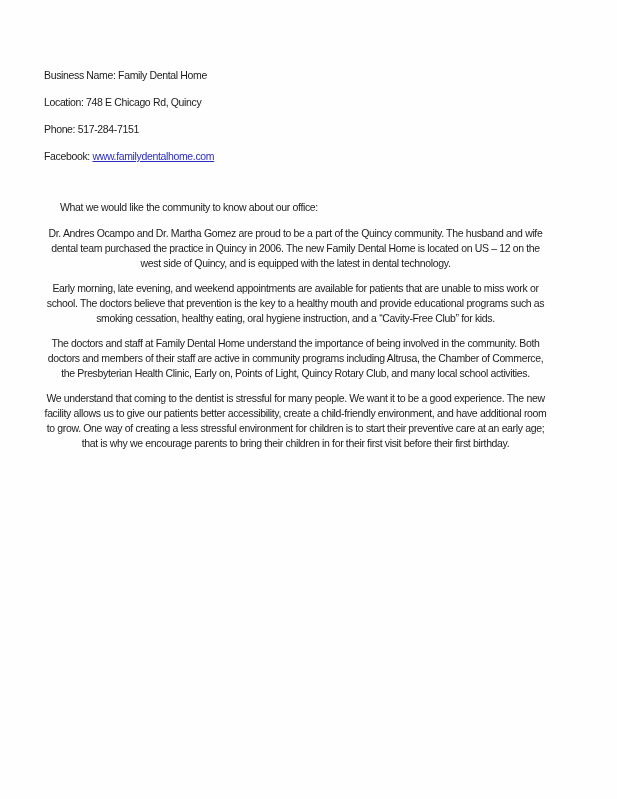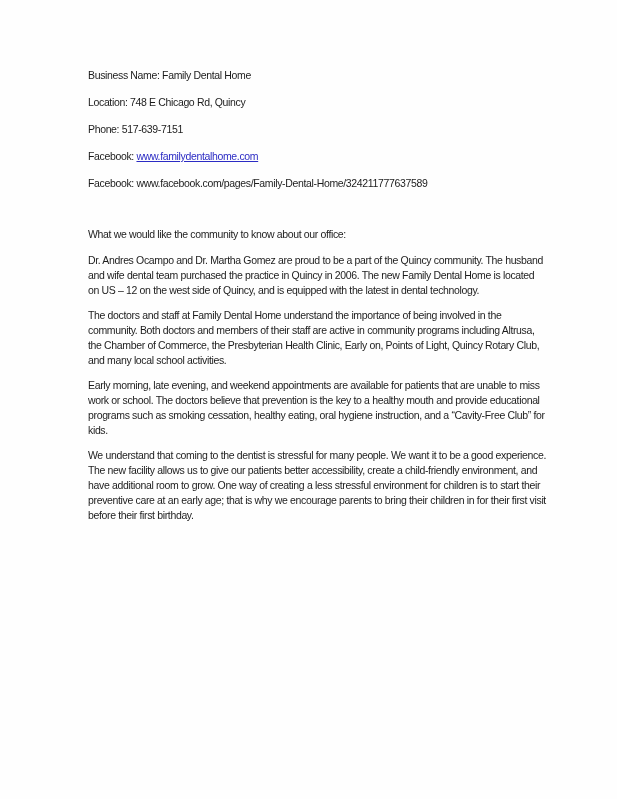--- a/index.html
+++ b/index.html
@@ -8,60 +8,59 @@
   body {
     width: 617px;
     height: 799px;
     background: var(--page-bg);
     overflow: hidden;
   }
   .page {
     width: 617px;
     height: 613px;
     background: var(--page-bg);
-    padding: 68px 70px 0 88px;
+    padding: 68px 70px 0 44px;
     font-family: "Liberation Sans", "DejaVu Sans", sans-serif;
     font-size: 10.5px;
     letter-spacing: -0.35px;
     line-height: 15px;
     color: var(--text-color);
   }
   .contact-block p {
     margin: 0 0 12px 0;
     white-space: pre;
   }
   .contact-line-website { white-space: normal; }
   a.doc-link {
     color: var(--link-color);
     cursor: pointer;
   }
   .intro-line {
-    margin: 36px 0 11px 0;
+    margin: 36px 0 11px 16px;
   }
   .body-para {
     margin: 0 0 10px 0;
-    text-align: left;
+    text-align: center;
   }
 </style>
 </head>
 <body>
 
 <div class="page">
 
   <div class="contact-block">
     <p>Business Name: Family Dental Home</p>
     <p>Location: 748 E Chicago Rd, Quincy</p>
-    <p>Phone: 517-639-7151</p>
+    <p>Phone: 517-284-7151</p>
     <p class="contact-line-website"><span>Facebook: </span><a class="doc-link" href="#">www.familydentalhome.com</a></p>
-    <p>Facebook: www.facebook.com/pages/Family-Dental-Home/324211777637589</p>
   </div>
 
   <p class="intro-line">What we would like the community to know about our office:</p>
 
   <p class="body-para">Dr. Andres Ocampo and Dr. Martha Gomez are proud to be a part of the Quincy community. The husband and wife dental team purchased the practice in Quincy in 2006. The new Family Dental Home is located on US – 12 on the west side of Quincy, and is equipped with the latest in dental technology.</p>
 
+  <p class="body-para">Early morning, late evening, and weekend appointments are available for patients that are unable to miss work or school.  The doctors believe that prevention is the key to a healthy mouth and provide educational programs such as smoking cessation, healthy eating, oral hygiene instruction, and a “Cavity-Free Club” for kids.</p>
+
   <p class="body-para">The doctors and staff at Family Dental Home understand the importance of being involved in the community. Both doctors and members of their staff are active in community programs including Altrusa, the Chamber of Commerce, the Presbyterian Health Clinic, Early on, Points of Light, Quincy Rotary Club, and many local school activities.</p>
-
-  <p class="body-para">Early morning, late evening, and weekend appointments are available for patients that are unable to miss work or school.  The doctors believe that prevention is the key to a healthy mouth and provide educational programs such as smoking cessation, healthy eating, oral hygiene instruction, and a “Cavity-Free Club” for kids.</p>
 
   <p class="body-para">We understand that coming to the dentist is stressful for many people. We want it to be a good experience. The new facility allows us to give our patients better accessibility, create a child-friendly environment, and have additional room to grow. One way of creating a less stressful environment for children is to start their preventive care at an early age; that is why we encourage parents to bring their children in for their first visit before their first birthday.</p>
 
 </div>
 
 </body></html>

